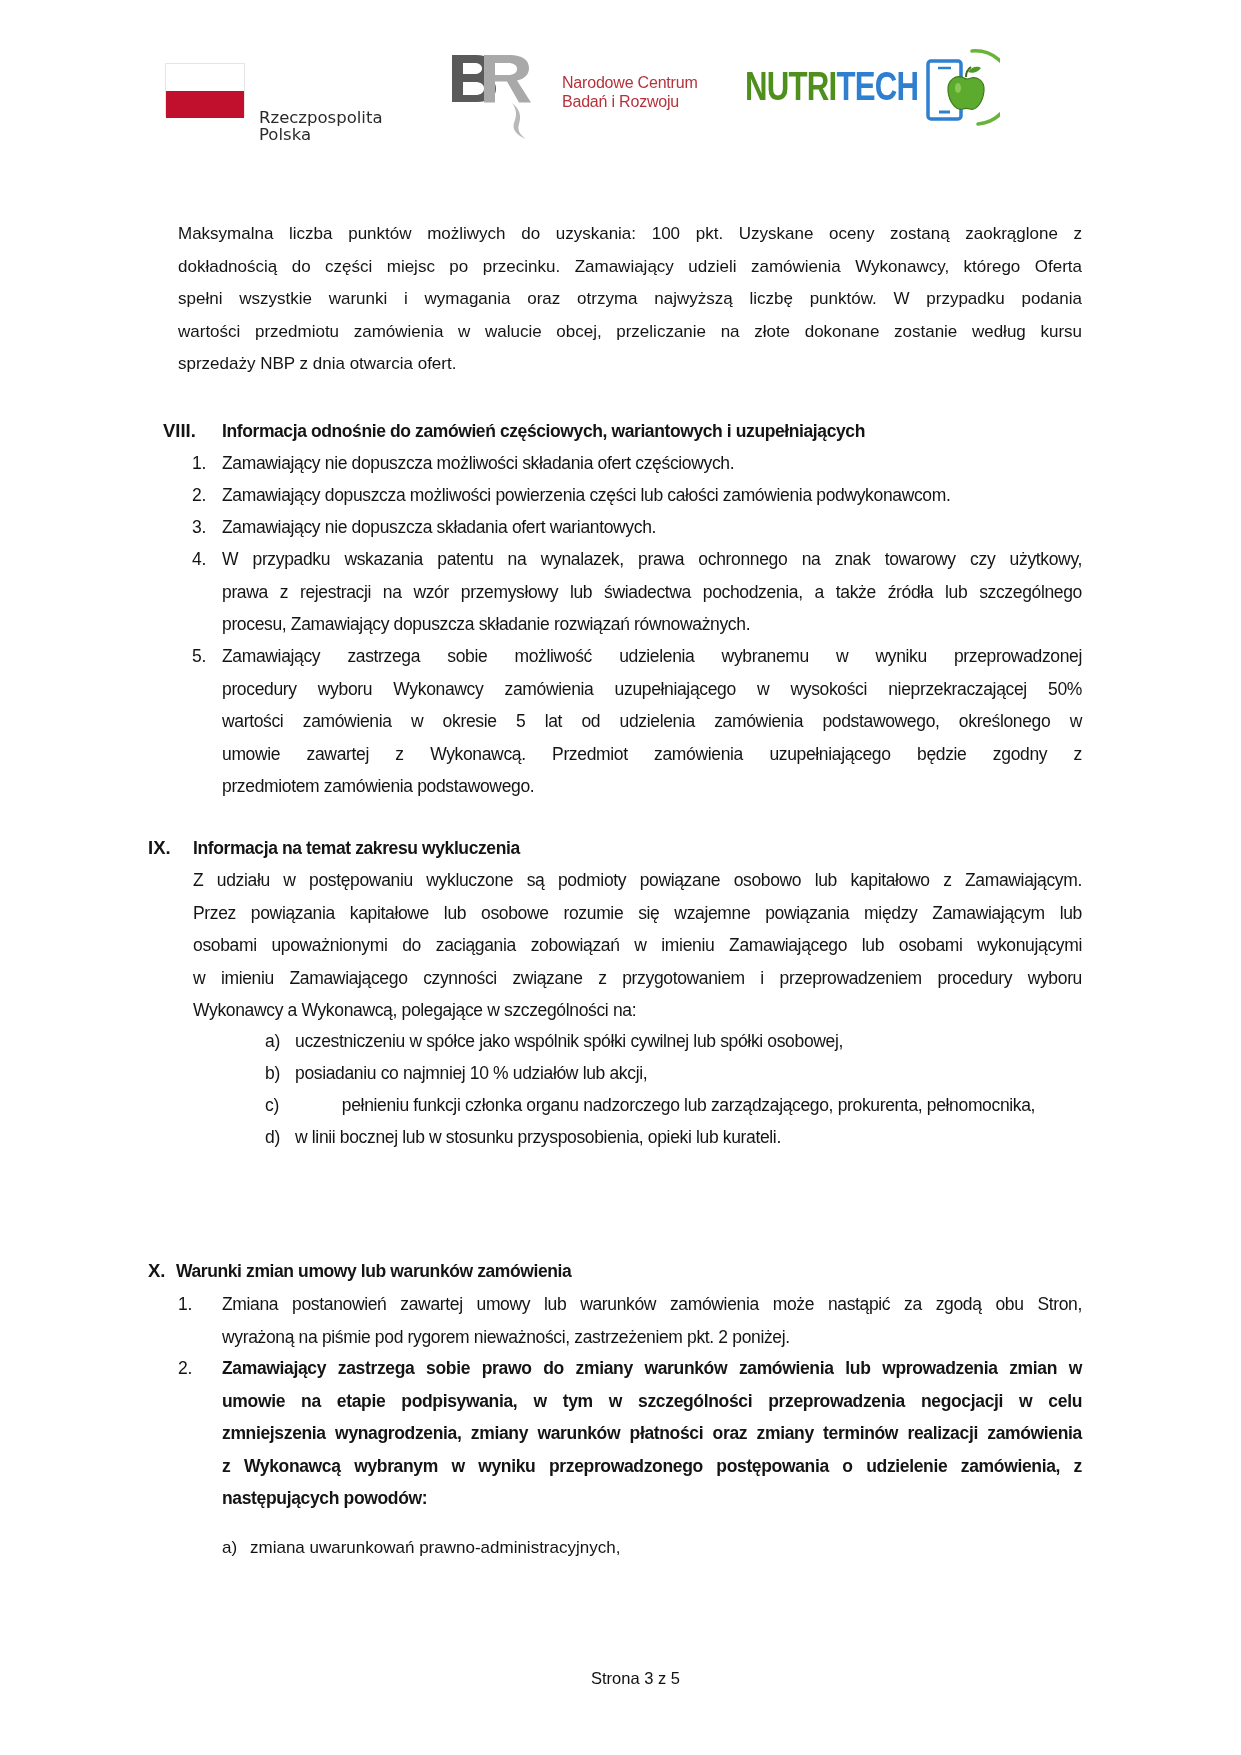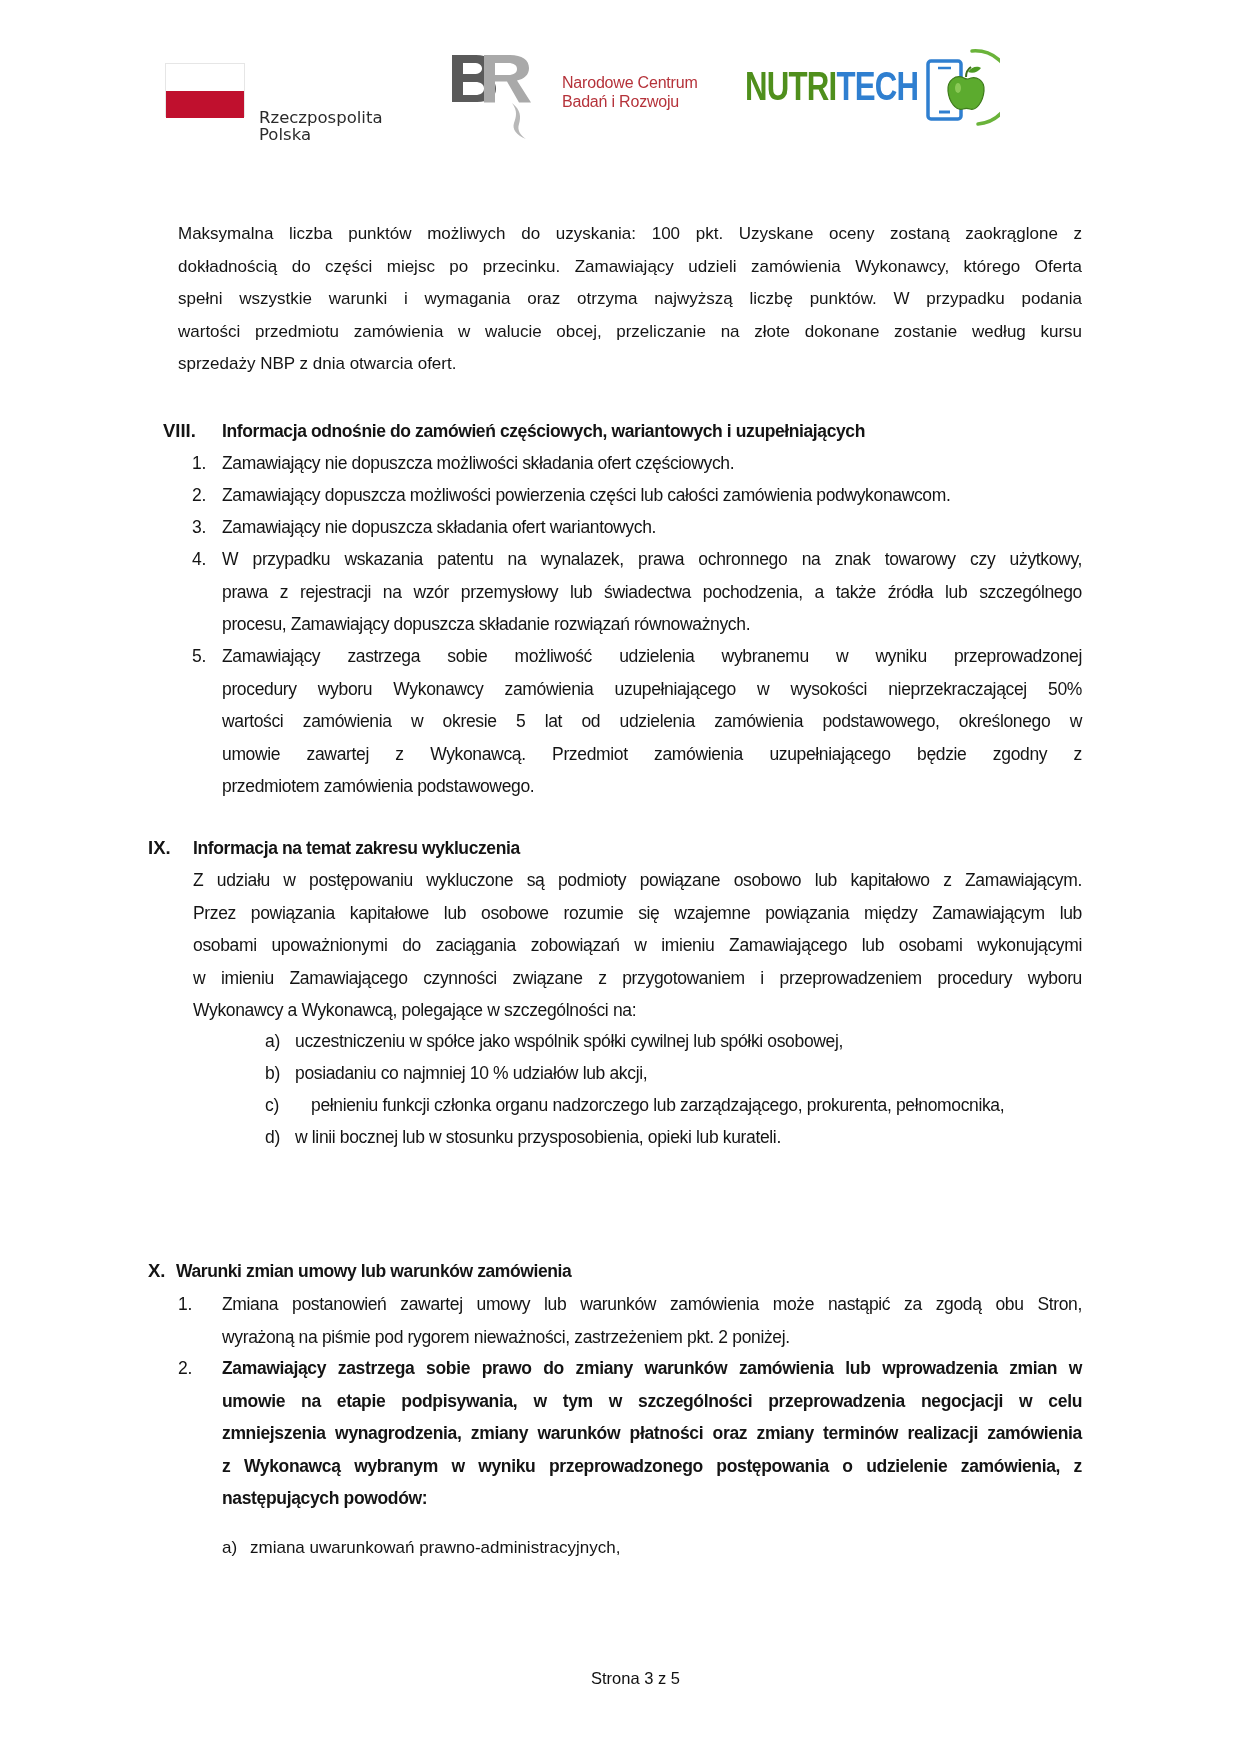--- a/index.html
+++ b/index.html
@@ -184,21 +184,21 @@
     <div class="item narrow" style="left:265px; top:1025px; width:817px;">
       <span class="item-num" style="left:0;">a)</span>
       <div class="item-text" style="left:30px; width:787px;">uczestniczeniu w spółce jako wspólnik spółki cywilnej lub spółki osobowej,</div>
     </div>
     <div class="item narrow" style="left:265px; top:1057px; width:817px;">
       <span class="item-num" style="left:0;">b)</span>
       <div class="item-text" style="left:30px; width:787px;">posiadaniu co najmniej 10 % udziałów lub akcji,</div>
     </div>
     <div class="item narrow" style="left:265px; top:1089px; width:817px;">
       <span class="item-num" style="left:0;">c)</span>
-      <div class="item-text" style="left:46px; width:787px;">pełnieniu funkcji członka organu nadzorczego lub zarządzającego, prokurenta, pełnomocnika,</div>
+      <div class="item-text" style="left:30px; width:787px;text-align:center;">pełnieniu funkcji członka organu nadzorczego lub zarządzającego, prokurenta, pełnomocnika,</div>
     </div>
     <div class="item narrow" style="left:265px; top:1121px; width:817px;">
       <span class="item-num" style="left:0;">d)</span>
       <div class="item-text" style="left:30px; width:787px;">
         <div>w linii bocznej lub w stosunku przysposobienia, opieki lub kurateli.</div>
       </div>
     </div>
   </div>
 
   <div>

